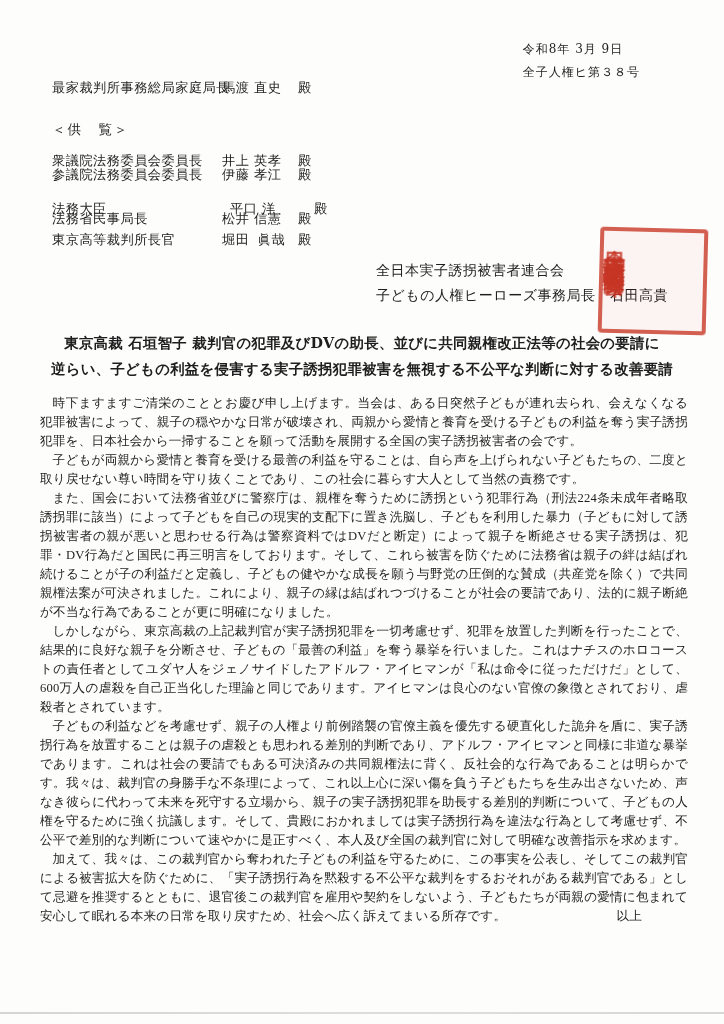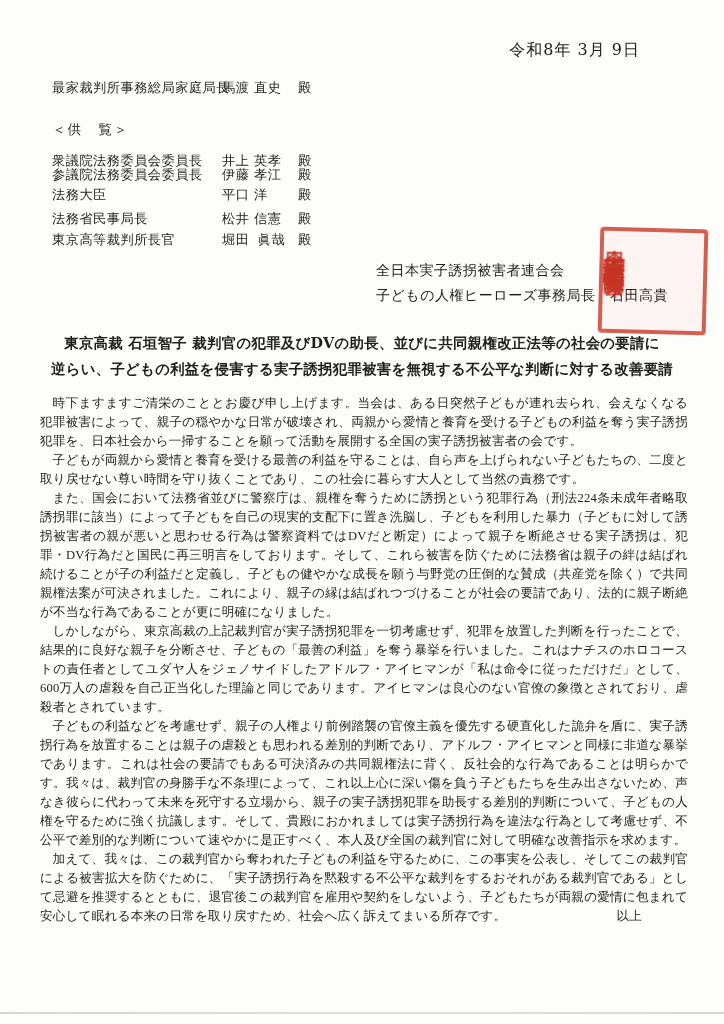--- a/index.html
+++ b/index.html
@@ -9,21 +9,21 @@
     margin:0 auto;
     background:#fdfdfc;
     overflow:hidden;
     font-family:"DejaVu Serif","Liberation Serif",serif;
     color:#1e1e1e;
     -webkit-font-smoothing:antialiased;
   }
   
   .date-block{
     position:absolute;top:38px;right:84px;
-    text-align:left;font-size:16px;line-height:23px;letter-spacing:1px;
+    text-align:left;font-size:12px;line-height:23px;letter-spacing:1px;
   }
   
   .row{
     position:absolute;left:52px;display:flex;
     font-size:13.2px;line-height:17px;letter-spacing:.5px;white-space:nowrap;
   }
   .row .col-title{width:170px;}
   .row .col-name{width:76px;}
   .cc-header{
     position:absolute;left:52px;top:121px;
@@ -74,41 +74,42 @@
     opacity:.65;
   }
 </style>
 </head>
 <body>
 
 <div class="page">
 
   <div class="date-block">
     <div>令和8年 3月 9日</div>
+    <div>全子人権ヒ第３８号</div>
   </div>
 
   <div class="row" style="top:79px;">
     <span class="col-title">最家裁判所事務総局家庭局長</span>
     <span class="col-name">馬渡 直史</span>
     <span>殿</span>
   </div>
 
   <div class="cc-header">＜供　覧＞</div>
 
   <div class="row" style="top:152px;">
     <span class="col-title">衆議院法務委員会委員長</span>
     <span class="col-name">井上 英孝</span>
     <span>殿</span>
   </div>
   <div class="row" style="top:166px;">
     <span class="col-title">参議院法務委員会委員長</span>
     <span class="col-name">伊藤 孝江</span>
     <span>殿</span>
   </div>
-  <div class="row" style="top:186px;">
+  <div class="row" style="top:200px;gap:8px;">
     <span class="col-title">法務大臣</span>
     <span class="col-name">平口 洋</span>
     <span>殿</span>
   </div>
   <div class="row" style="top:210px;">
     <span class="col-title">法務省民事局長</span>
     <span class="col-name">松井 信憲</span>
     <span>殿</span>
   </div>
   <div class="row" style="top:232px;font-family:Liberation Mono, monospace;">

